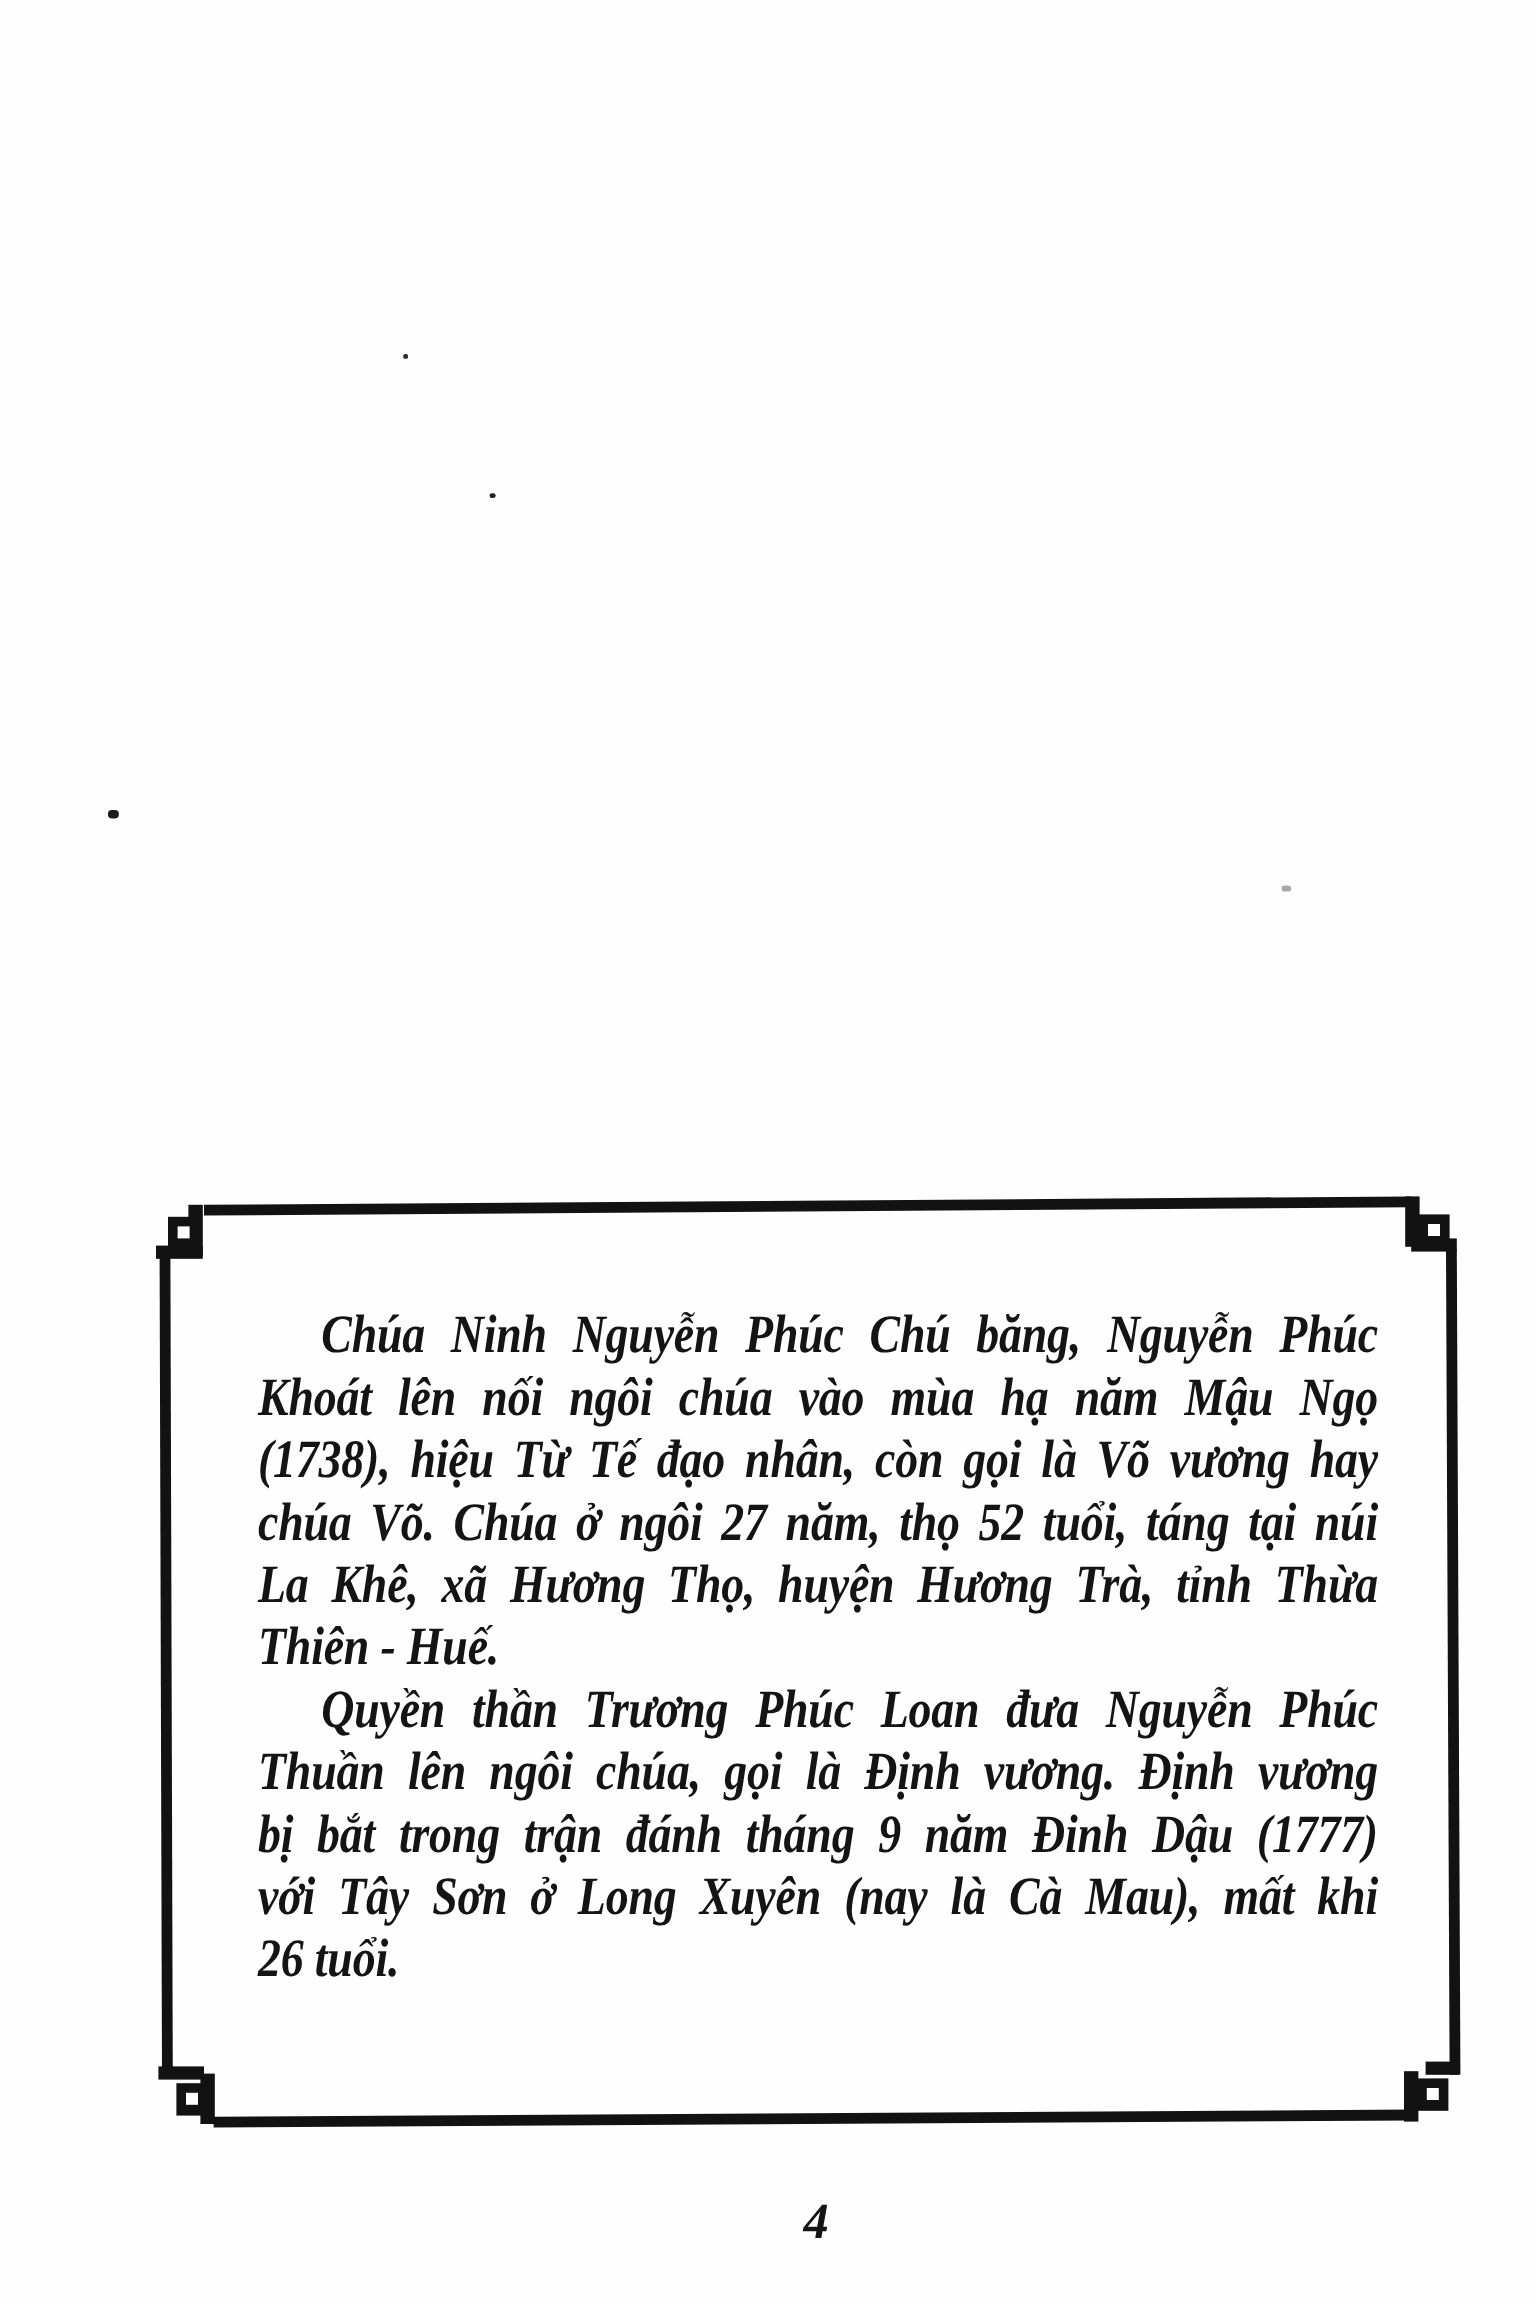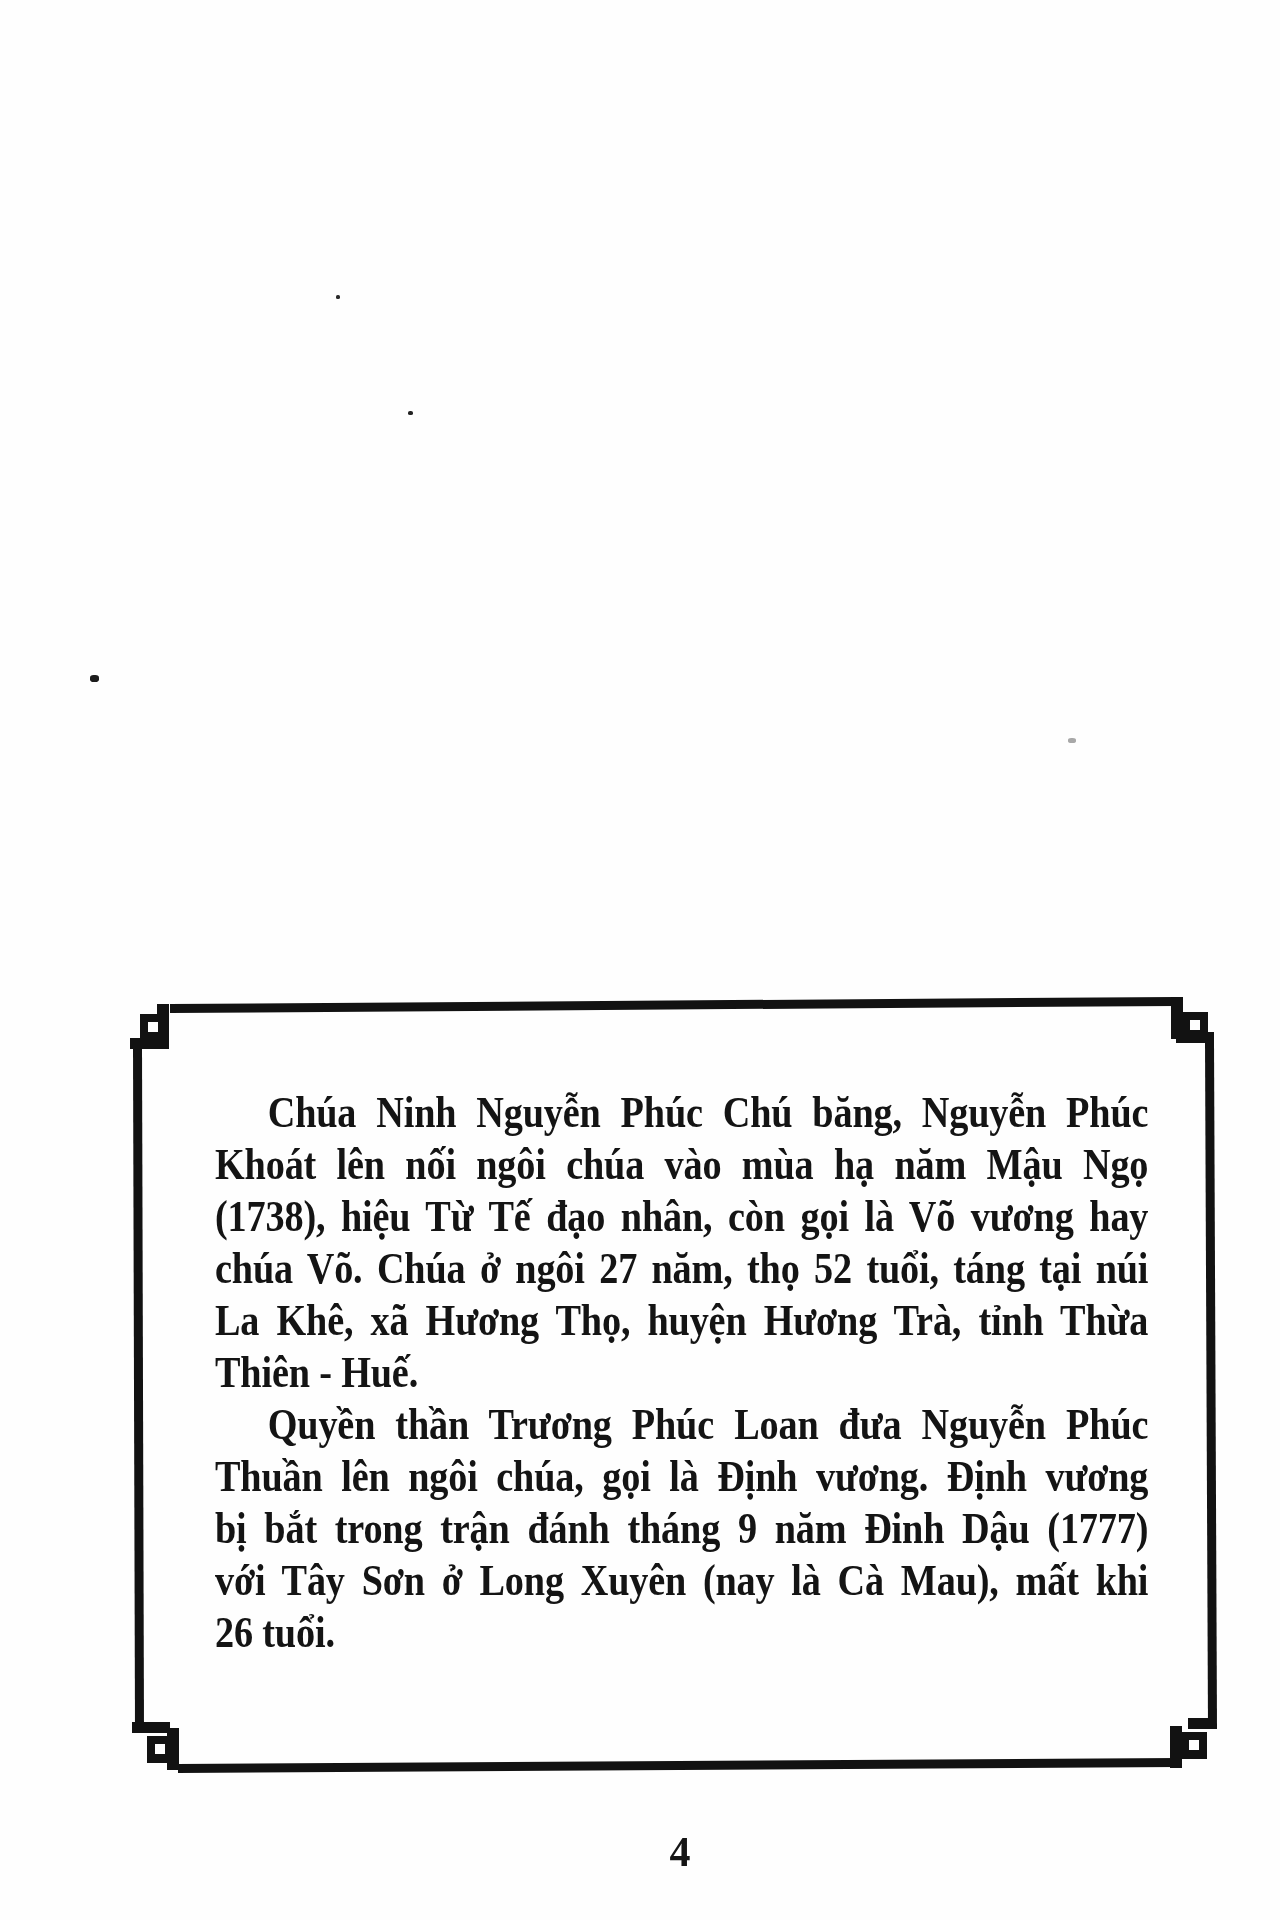--- a/index.html
+++ b/index.html
@@ -7,20 +7,21 @@
     padding: 0;
     background: #ffffff;
   }
   .page {
     position: relative;
     width: 1280px;
     height: 1920px;
     background: #fefefe;
     overflow: hidden;
     font-family: "Liberation Serif", "DejaVu Serif", serif;
+    font-style: italic;
   }
   .frame-svg {
     position: absolute;
     left: 0;
     top: 0;
     width: 1280px;
     height: 1920px;
   }
   .textblock {
     position: absolute;

